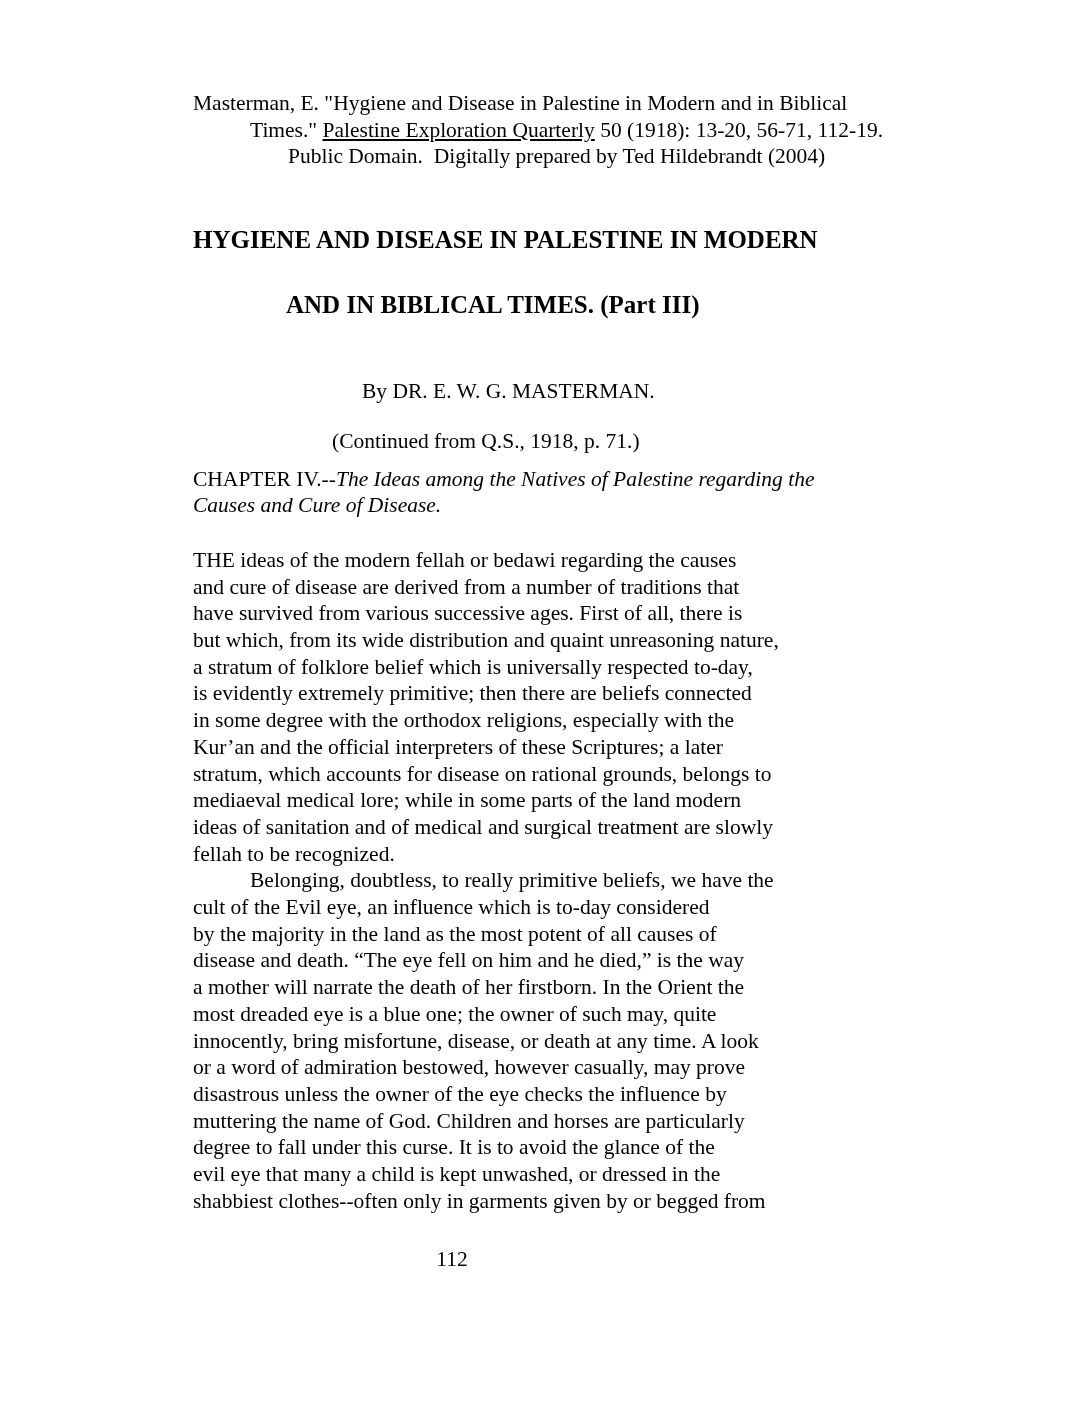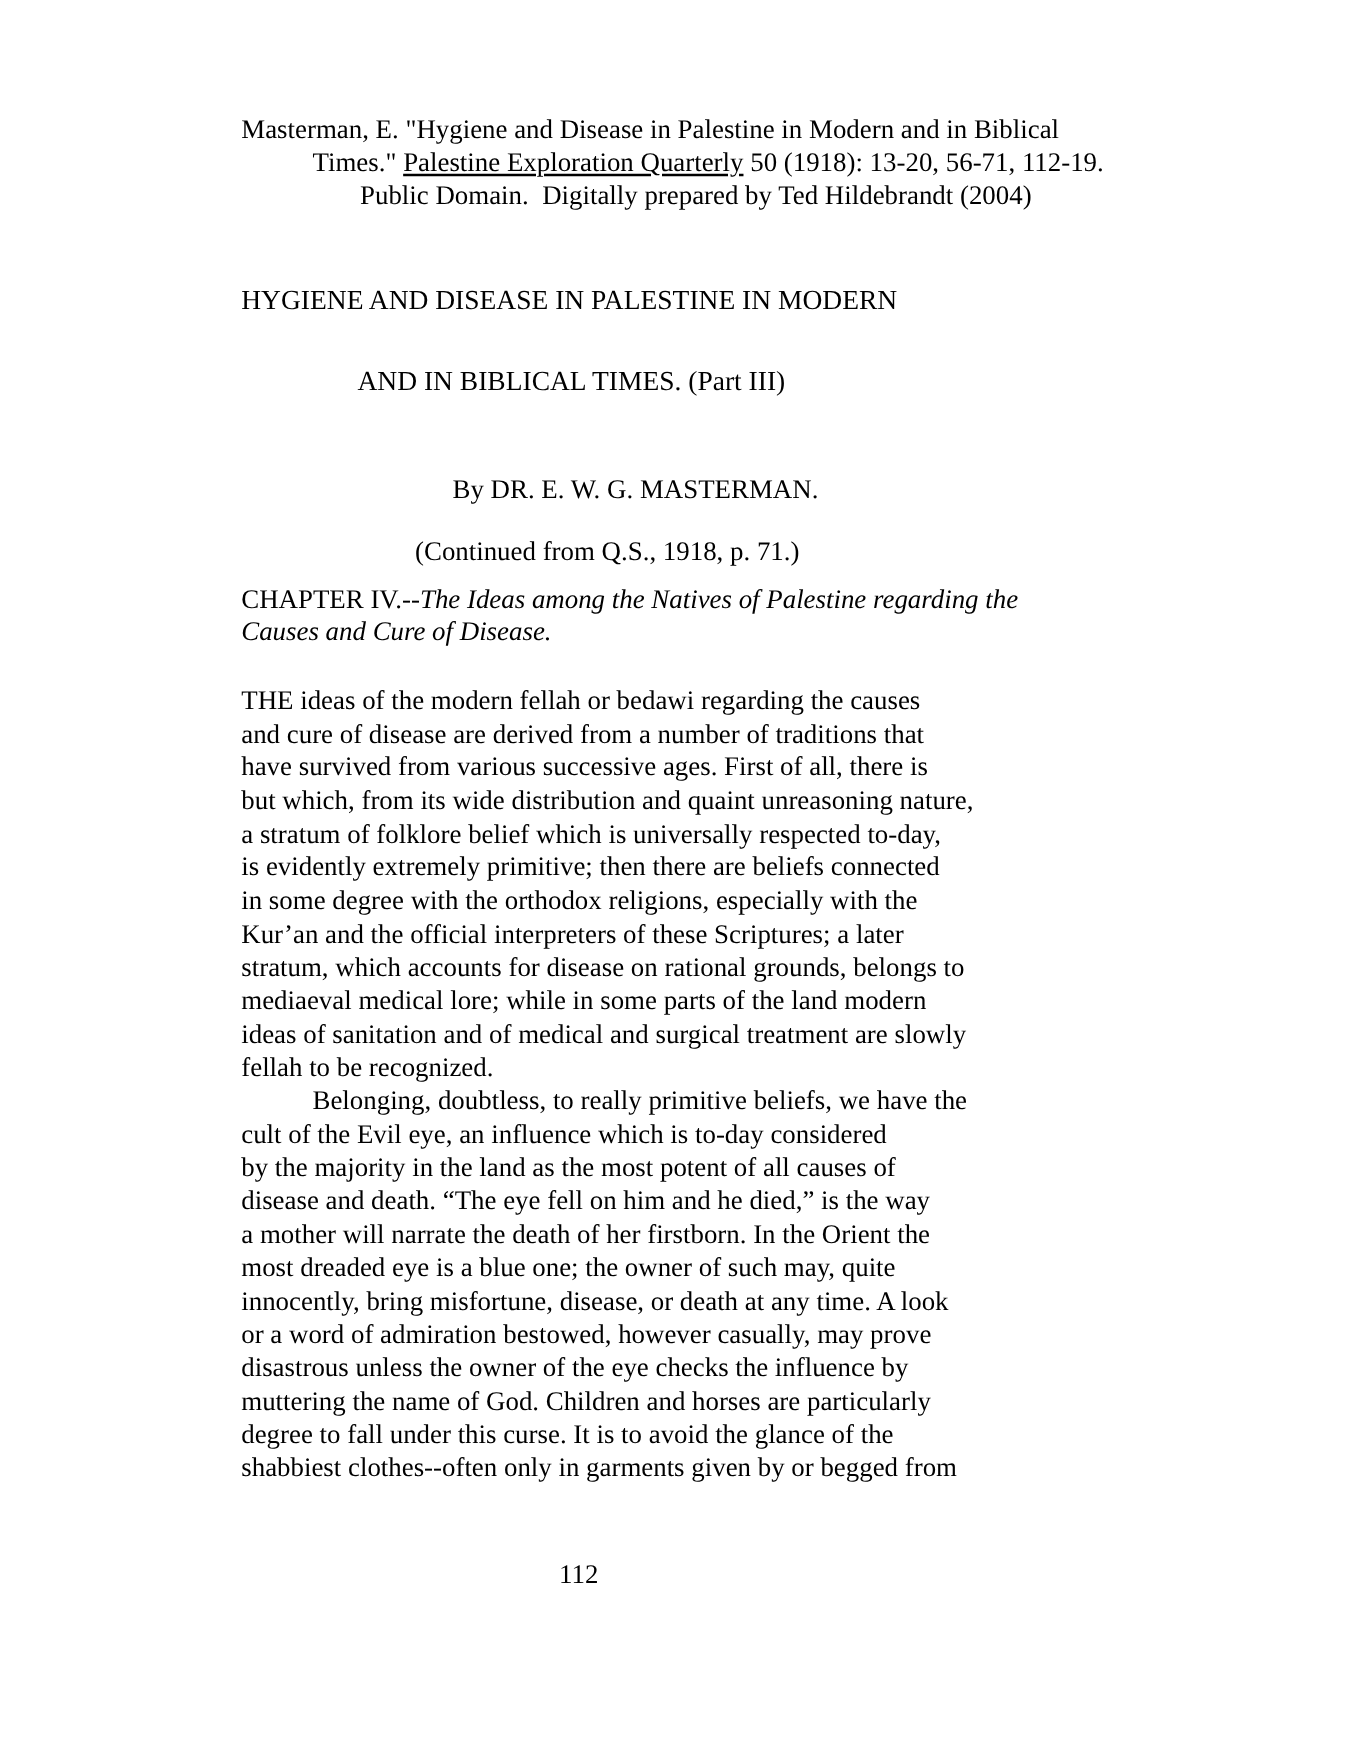--- a/index.html
+++ b/index.html
@@ -21,37 +21,37 @@
   .line {
     white-space: pre;
     font-size: 21.5px;
     line-height: 26.7px;
   }
   .cit-l2 { margin-left: 57px; }
   .cit-l3 { margin-left: 95px; }
   .underline { text-decoration: underline; }
   .title-line {
     white-space: pre;
-    font-size: 22px;
-    font-weight: normal;
+    font-size: 25px;
+    font-weight: bold;
     line-height: 34px;
   }
   .title-1 { margin-top: 53px; }
   .title-2 { margin-top: 31px; margin-left: 93px; }
   .byline { margin-top: 56px; margin-left: 169px; }
   .continuation { margin-top: 23px; margin-left: 139px; }
   .chapter { margin-top: 11px; }
   .italic { font-style: italic; }
   .para-1 { margin-top: 28px; }
   .indent-first { margin-left: 57px; }
   b { font-weight: normal; }
   .page-number {
     position: absolute;
     top: 1246px;
-    left: 193px;
+    left: 182px;
     width: 540px;
     text-align: center;
     font-size: 21.5px;
     line-height: 26.7px;
   }
 </style>
 </head>
 <body>
 
 <div class="page">
@@ -95,20 +95,21 @@
       <div>
           <div class="line">by the majority in the land as the most potent of all causes of</div>
           <div class="line">disease and death. “The eye fell on him and he died,” is the way</div>
           <div class="line">a mother will narrate the death of her firstborn. In the Orient the</div>
           <div class="line">most dreaded eye is a blue one; the owner of such may, quite</div>
           <div class="line">innocently, bring misfortune, disease, or death at any time. A look</div>
           <div class="line">or a word of admiration bestowed, however casually, may prove</div>
           <div class="line">disastrous unless the owner of the eye checks the influence by</div>
           <div class="line">muttering the name of God. Children and horses are particularly</div>
           <div class="line">degree to fall under this curse. It is to avoid the glance of the</div>
+          <div class="line">evil eye that many a child is kept unwashed, or dressed in the</div>
           <div class="line">shabbiest clothes--often only in garments given by or begged from</div>
         </div>
     </div>
 
   </div>
 
   <div class="page-number">112</div>
 </div>
 
 </body></html>

